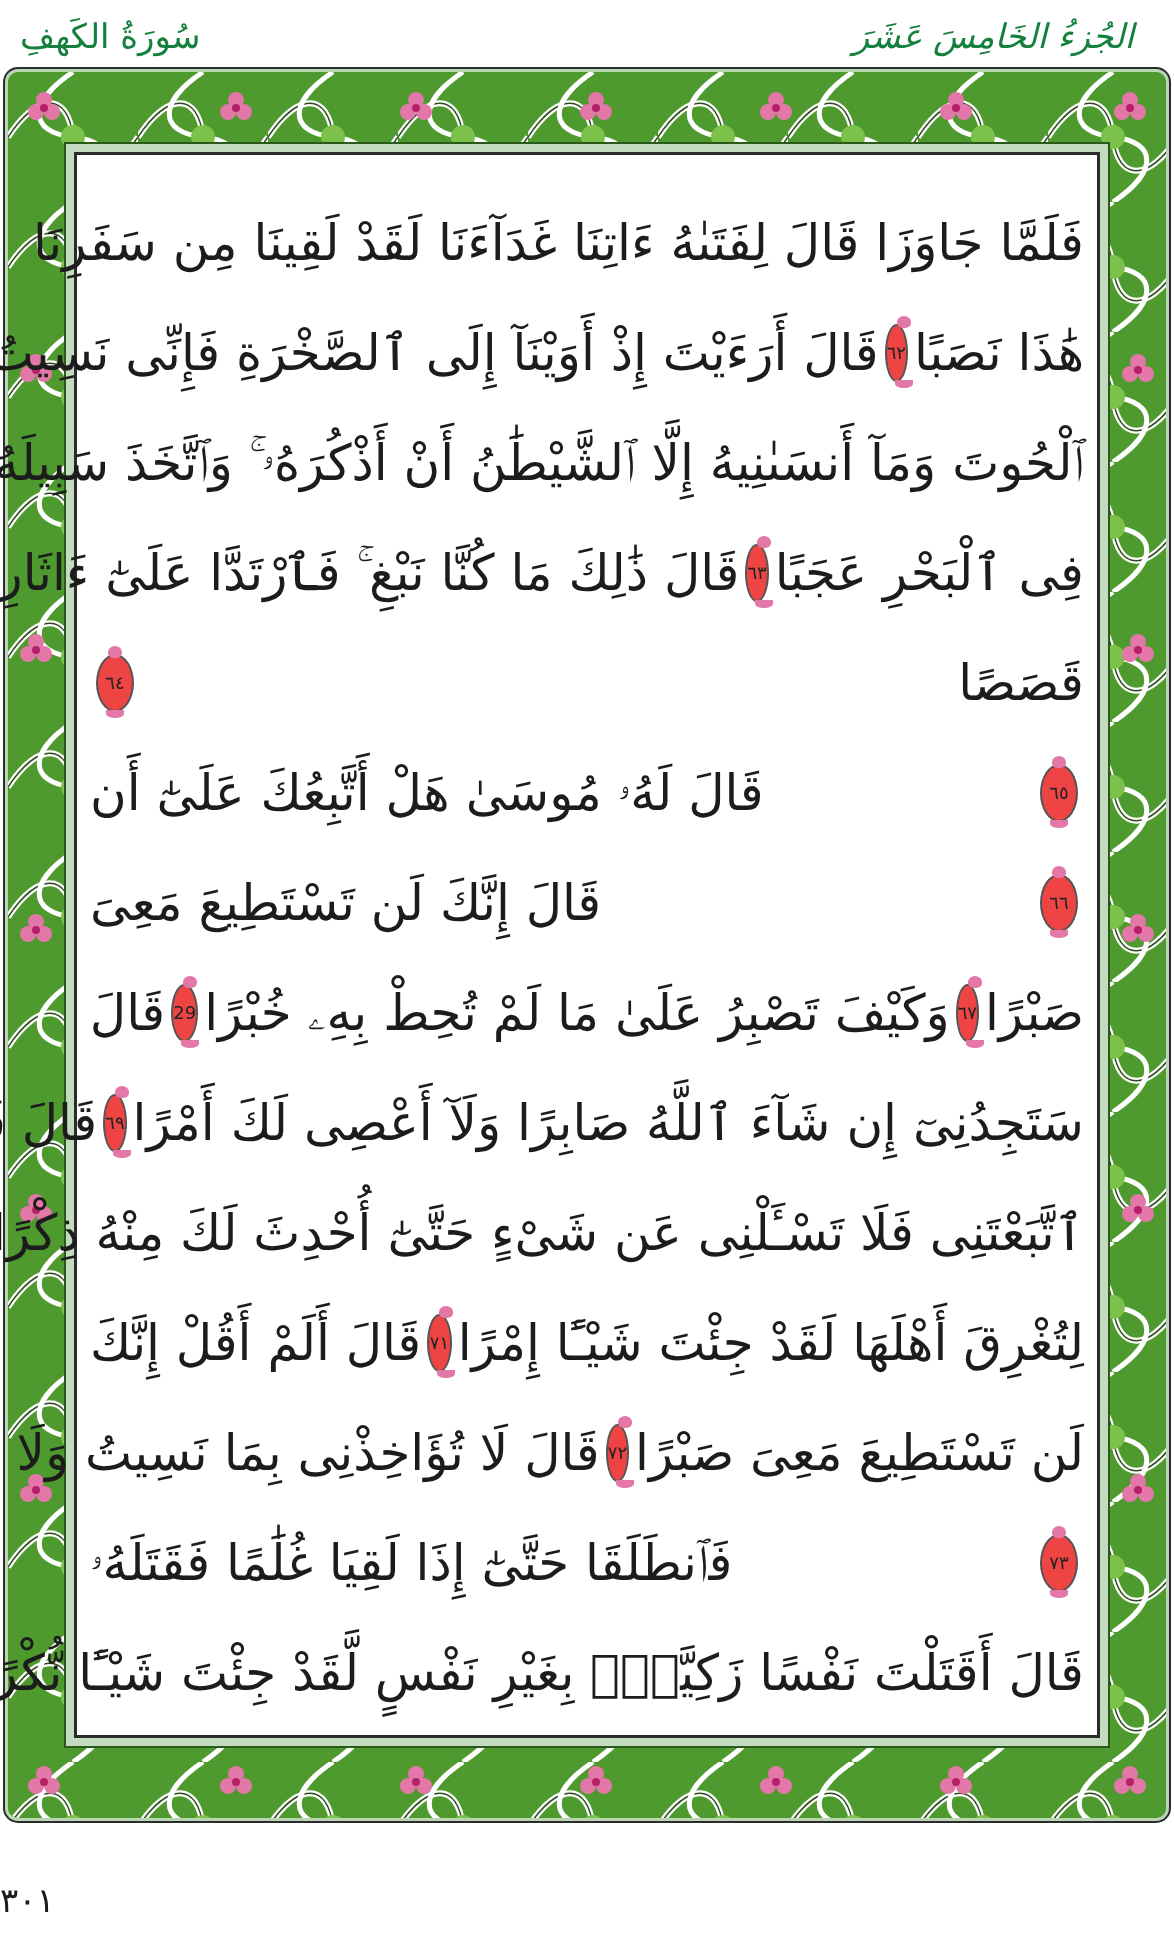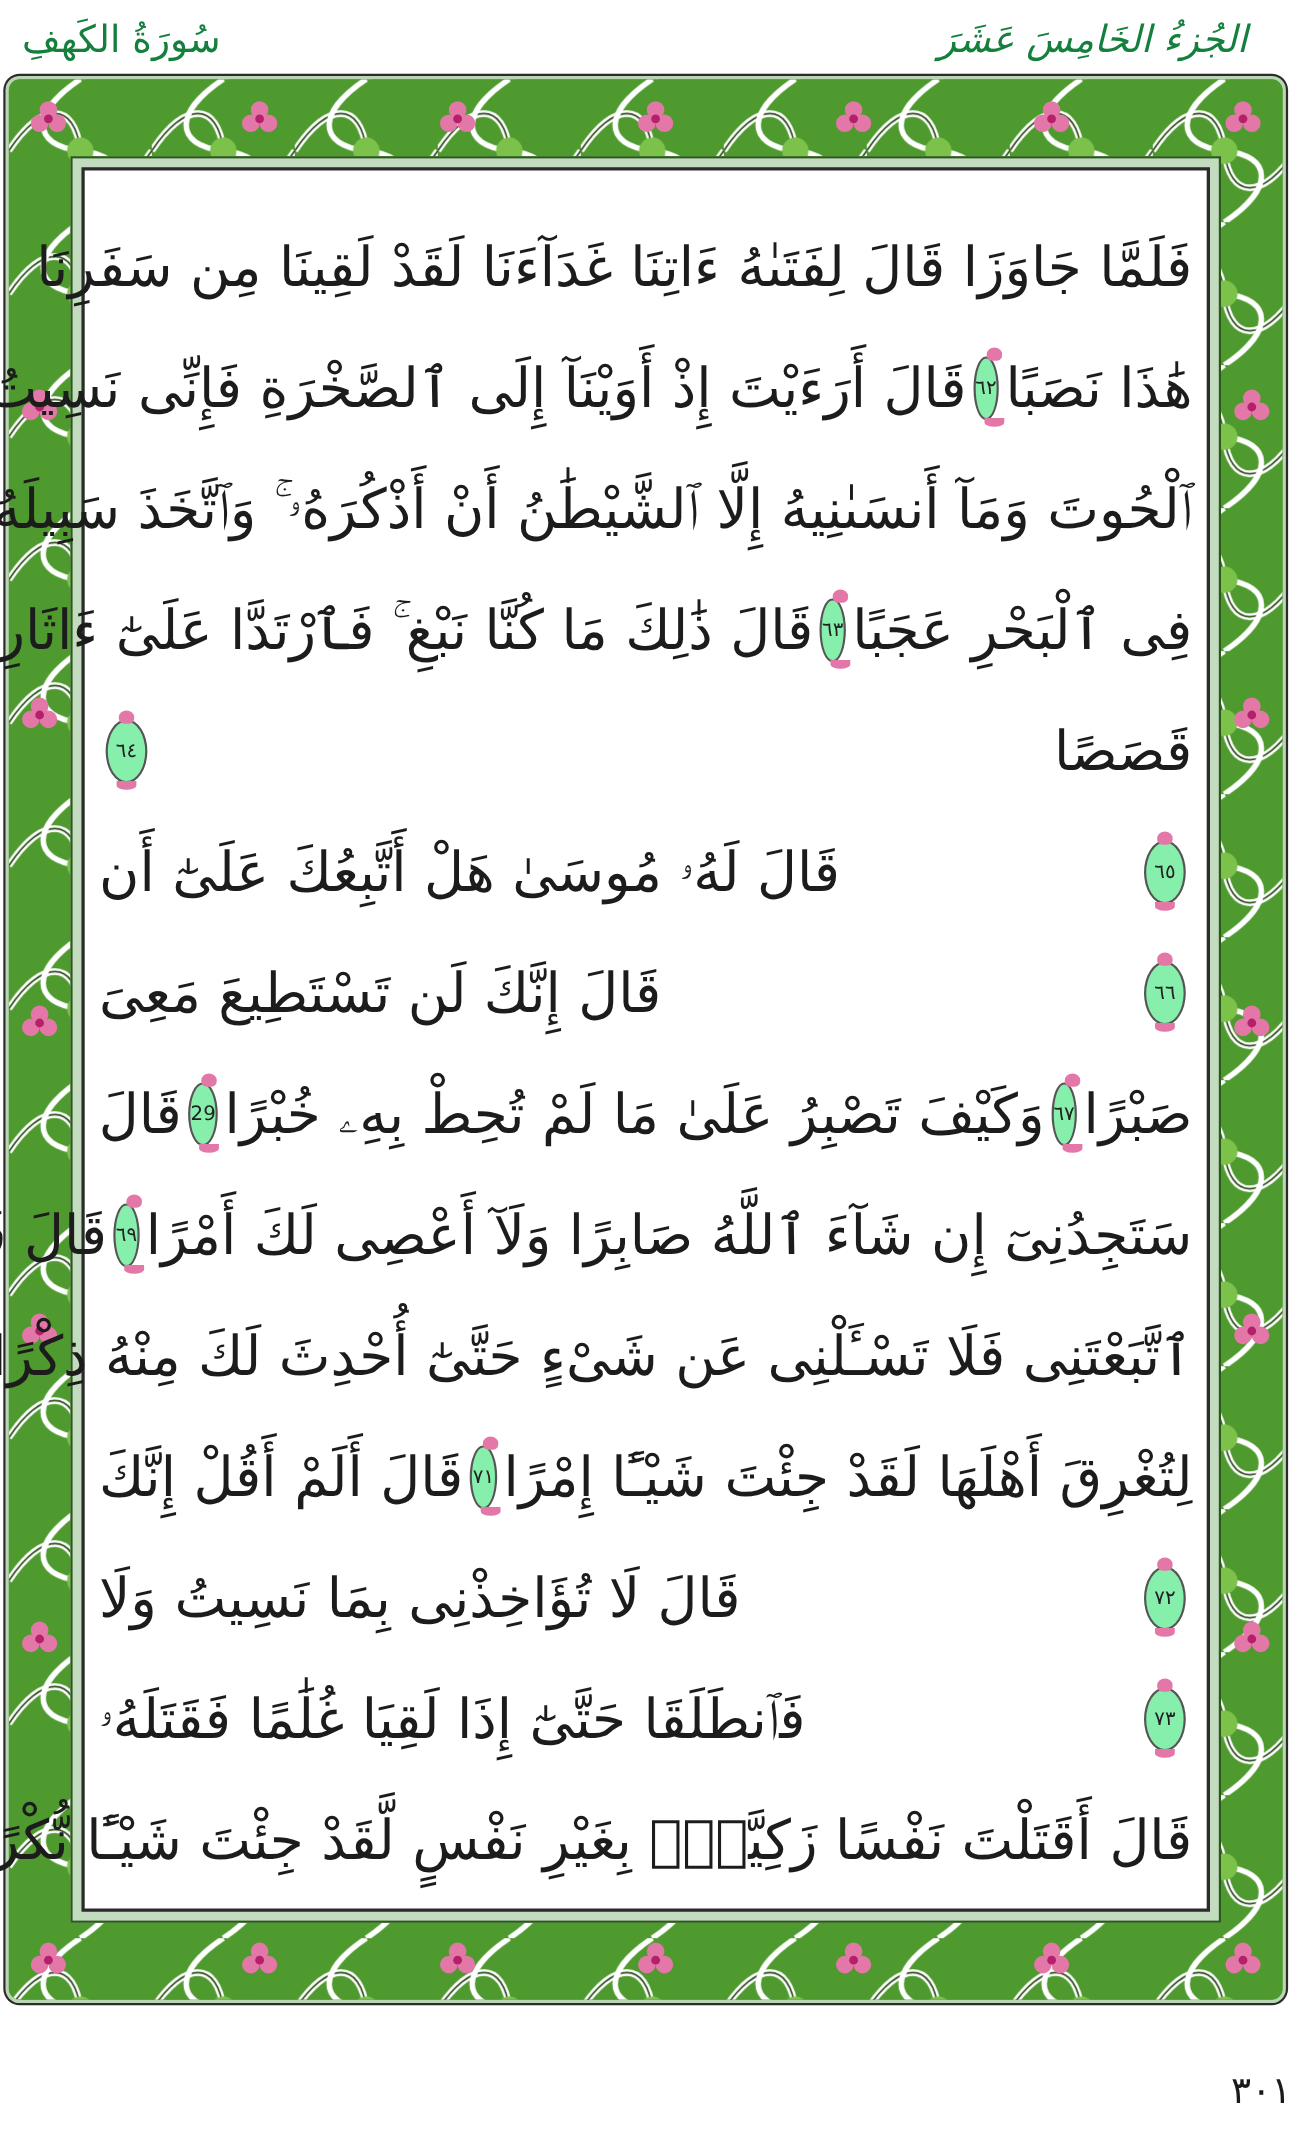--- a/index.html
+++ b/index.html
@@ -22,29 +22,29 @@
 
     .flower { position: absolute; width: 36px; height: 36px; }
 
     .text-area { position: absolute; left: 90px; right: 90px; top: 188px; direction: rtl; }
     .line { height: 110px; display: flex; justify-content: space-between; align-items: center;
             font-family: "DejaVu Serif", serif; font-size: 50px; color: #1c1c1c;
             white-space: nowrap; line-height: 110px; }
     .line span.seg { display: inline-block; }
     .ayah { display: inline-flex; align-items: center; justify-content: center;
             width: 34px; height: 54px; margin: 0 6px; border-radius: 50%;
-            background: #86efac; border: 2px solid #555; position: relative;
+            background: #ef4444; border: 2px solid #555; position: relative;
             font-size: 18px; color: #222; font-family: "DejaVu Sans", sans-serif;
             vertical-align: middle; line-height: 1; }
     .ayah::before { content: ""; position: absolute; top: -10px; left: 10px; width: 14px; height: 12px;
                     background: #e377a8; border-radius: 50% 50% 40% 40%; }
     .ayah::after { content: ""; position: absolute; bottom: -8px; left: 8px; width: 18px; height: 8px;
                    background: #e377a8; border-radius: 0 0 50% 50%; }
 
-    .page-number { position: absolute; left: 0; right: 0; top: 1880px; text-align: right;
+    .page-number { position: absolute; left: 0; right: 0; top: 1880px; text-align: left;
                    font-size: 34px; color: #1a1a1a; font-family: "DejaVu Serif", serif; }
   </style>
 </head>
 <body>
 
 <div class="running-head head-juz">الجُزءُ الخَامِسَ عَشَرَ</div>
 <div class="running-head head-surah">سُورَةُ الكَهفِ</div>
 
 <div class="frame-outer">
   <svg class="frame-pattern" width="1158" height="1746" viewBox="0 0 1158 1746">
@@ -255,20 +255,21 @@
     </div>
     <div class="line">
       <span class="seg">ٱتَّبَعْتَنِى فَلَا تَسْـَٔلْنِى عَن شَىْءٍ حَتَّىٰٓ أُحْدِثَ لَكَ مِنْهُ ذِكْرًا</span>
     </div>
     <div class="line">
       <span class="seg">لِتُغْرِقَ أَهْلَهَا لَقَدْ جِئْتَ شَيْـًٔا إِمْرًا</span>
       <span class="ayah">٧١</span>
       <span class="seg">قَالَ أَلَمْ أَقُلْ إِنَّكَ</span>
     </div>
     <div class="line">
+      <span class="seg">لَن تَسْتَطِيعَ مَعِىَ صَبْرًا</span>
       <span class="ayah">٧٢</span>
       <span class="seg">قَالَ لَا تُؤَاخِذْنِى بِمَا نَسِيتُ وَلَا</span>
     </div>
     <div class="line">
       <span class="ayah">٧٣</span>
       <span class="seg">فَٱنطَلَقَا حَتَّىٰٓ إِذَا لَقِيَا غُلَٰمًا فَقَتَلَهُۥ</span>
     </div>
     <div class="line">
       <span class="seg">قَالَ أَقَتَلْتَ نَفْسًا زَكِيَّةًۢ بِغَيْرِ نَفْسٍ لَّقَدْ جِئْتَ شَيْـًٔا نُّكْرًا</span>
     </div>

